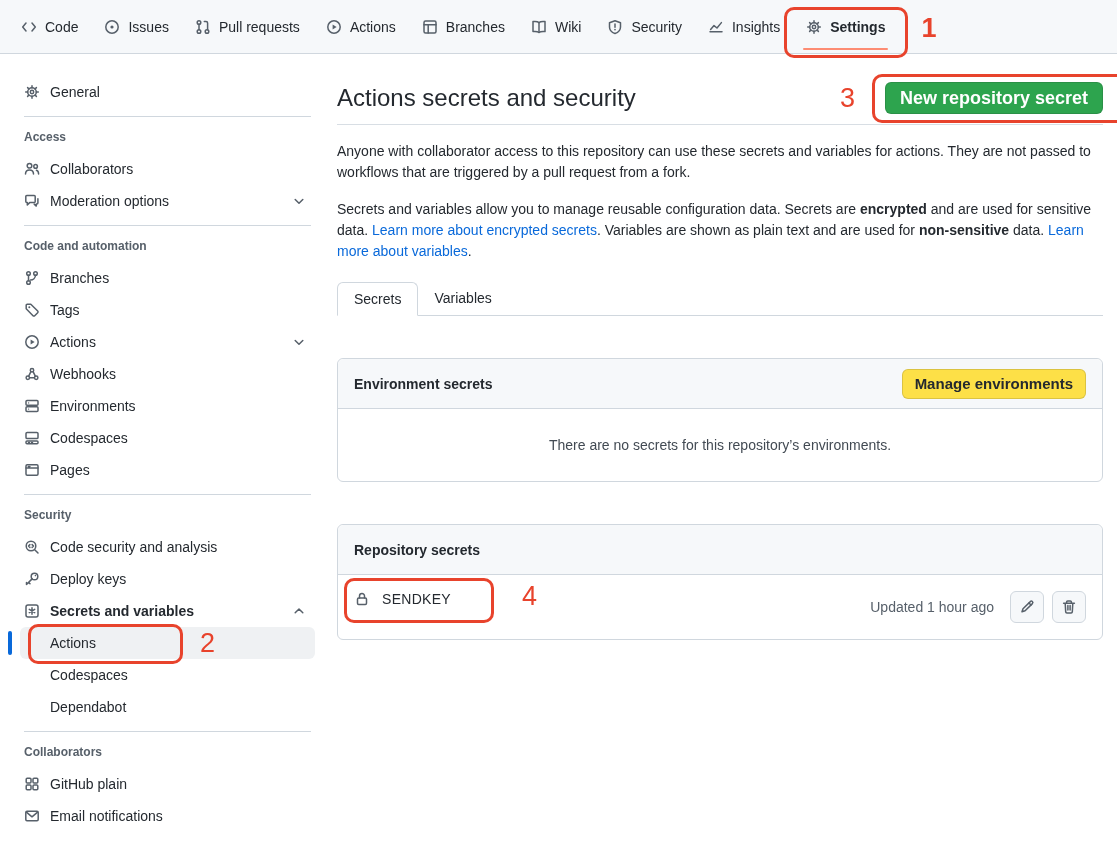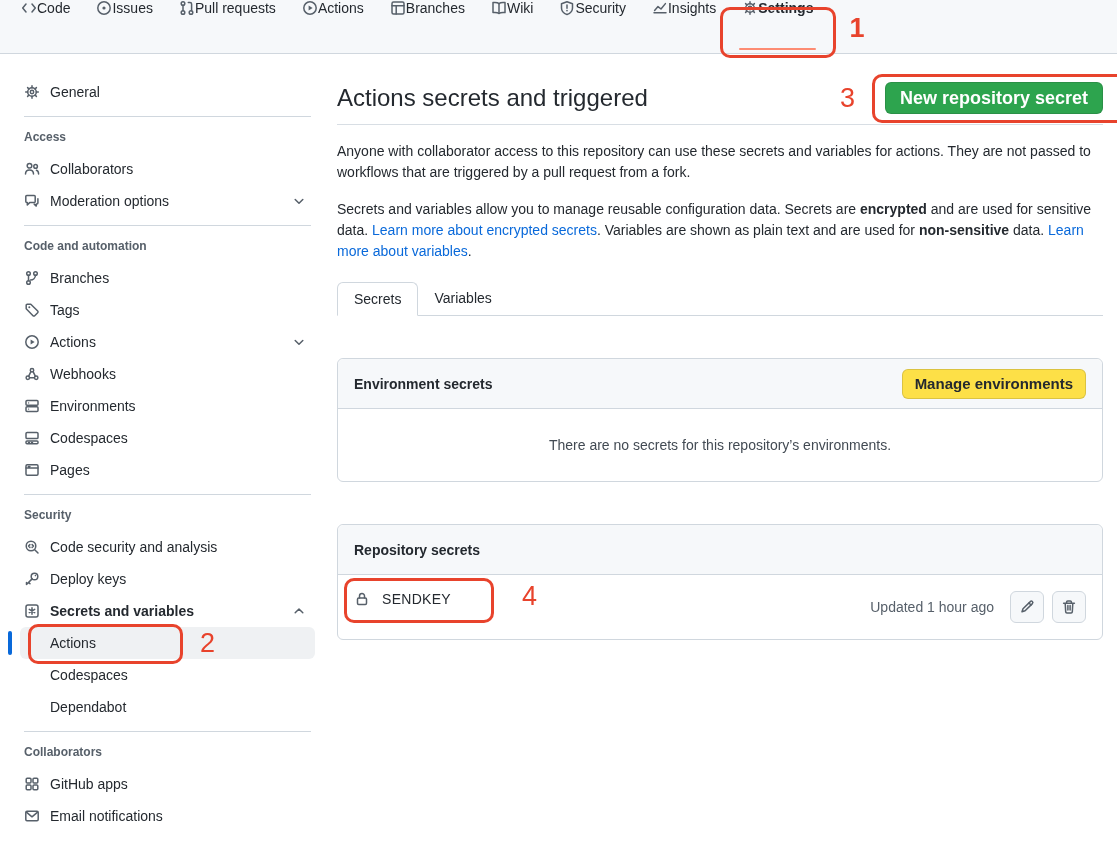--- a/index.html
+++ b/index.html
@@ -12,21 +12,21 @@
   svg { display:block; }
   .ic { stroke:#57606a; fill:none; stroke-width:1.5; stroke-linecap:round; stroke-linejoin:round; }
   .ic .fl { fill:#57606a; stroke:none; }
 
   
   .topnav {
     display:flex; align-items:stretch; height:54px;
     background:#f6f8fa; border-bottom:1px solid #d0d7de; padding-left:8px;
   }
   .nav-item {
-    display:flex; padding:0 13px;
+    display:flex; align-items:center; gap:8px; padding:0 13px;
     position:relative; cursor:pointer; color:#24292f;
   }
   .nav-item.active { font-weight:700; }
   .nav-underline {
     position:absolute; left:10px; right:10px; bottom:3px; height:2px;
     background:#fd8c73; border-radius:2px;
   }
 
   
   .ann-box {
@@ -378,36 +378,36 @@
 
     <div class="side-item">
       <span>
           <svg class="ic" width="16" height="16" viewBox="0 0 16 16">
             <rect x="2.2" y="2.2" width="4.8" height="4.8" rx="1"></rect>
             <rect x="9" y="2.2" width="4.8" height="4.8" rx="1"></rect>
             <rect x="2.2" y="9" width="4.8" height="4.8" rx="1"></rect>
             <rect x="9" y="9" width="4.8" height="4.8" rx="1"></rect>
           </svg>
         </span>
-      <span>GitHub apps</span>
+      <span>GitHub plain</span>
     </div>
     <div class="side-item">
       <span>
           <svg class="ic" width="16" height="16" viewBox="0 0 16 16">
             <rect x="1.8" y="3.2" width="12.4" height="9.6" rx="1.2"></rect>
             <path d="M2.4 4.2 8 8.8l5.6-4.6"></path>
           </svg>
         </span>
       <span>Email notifications</span>
     </div>
   </nav>
 
   <main class="main">
     <div class="title-row">
-      <h1 class="page-title">Actions secrets and triggered</h1>
+      <h1 class="page-title">Actions secrets and security</h1>
       <div class="btn-wrap">
         <button class="btn-green">New repository secret</button>
         <span class="ann-box" style="left:-13px; top:-8px; right:-40px; bottom:-9px;"></span>
         <span class="ann-num" style="left:-45px; top:3px;">3</span>
       </div>
     </div>
     <hr class="title-hr">
 
     <p class="desc">Anyone with collaborator access to this repository can use these secrets and variables for actions. They are not passed to workflows that are triggered by a pull request from a fork.</p>
 

